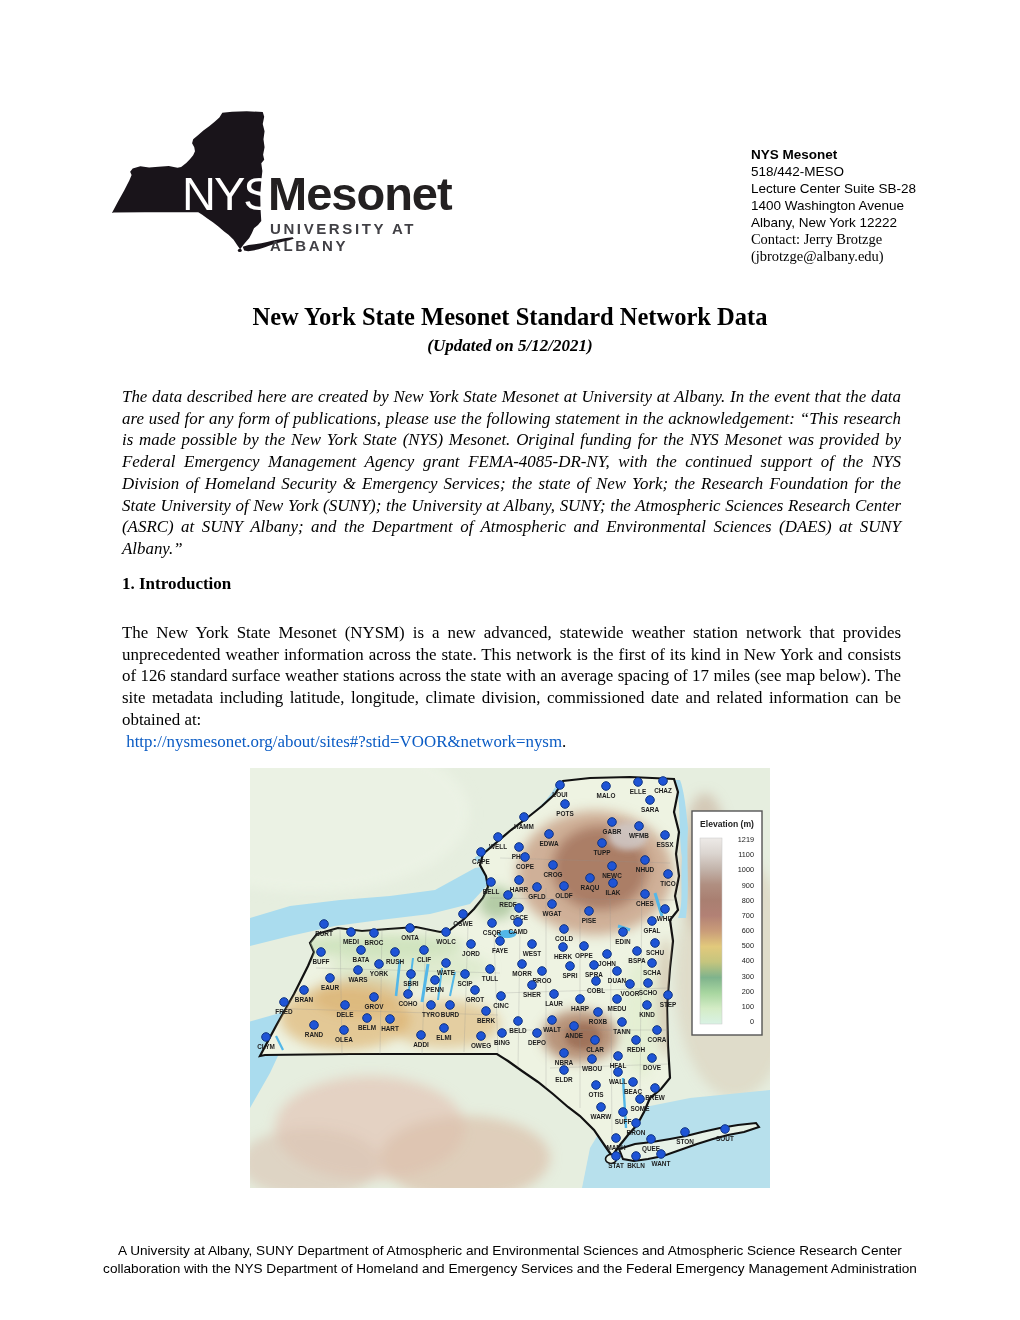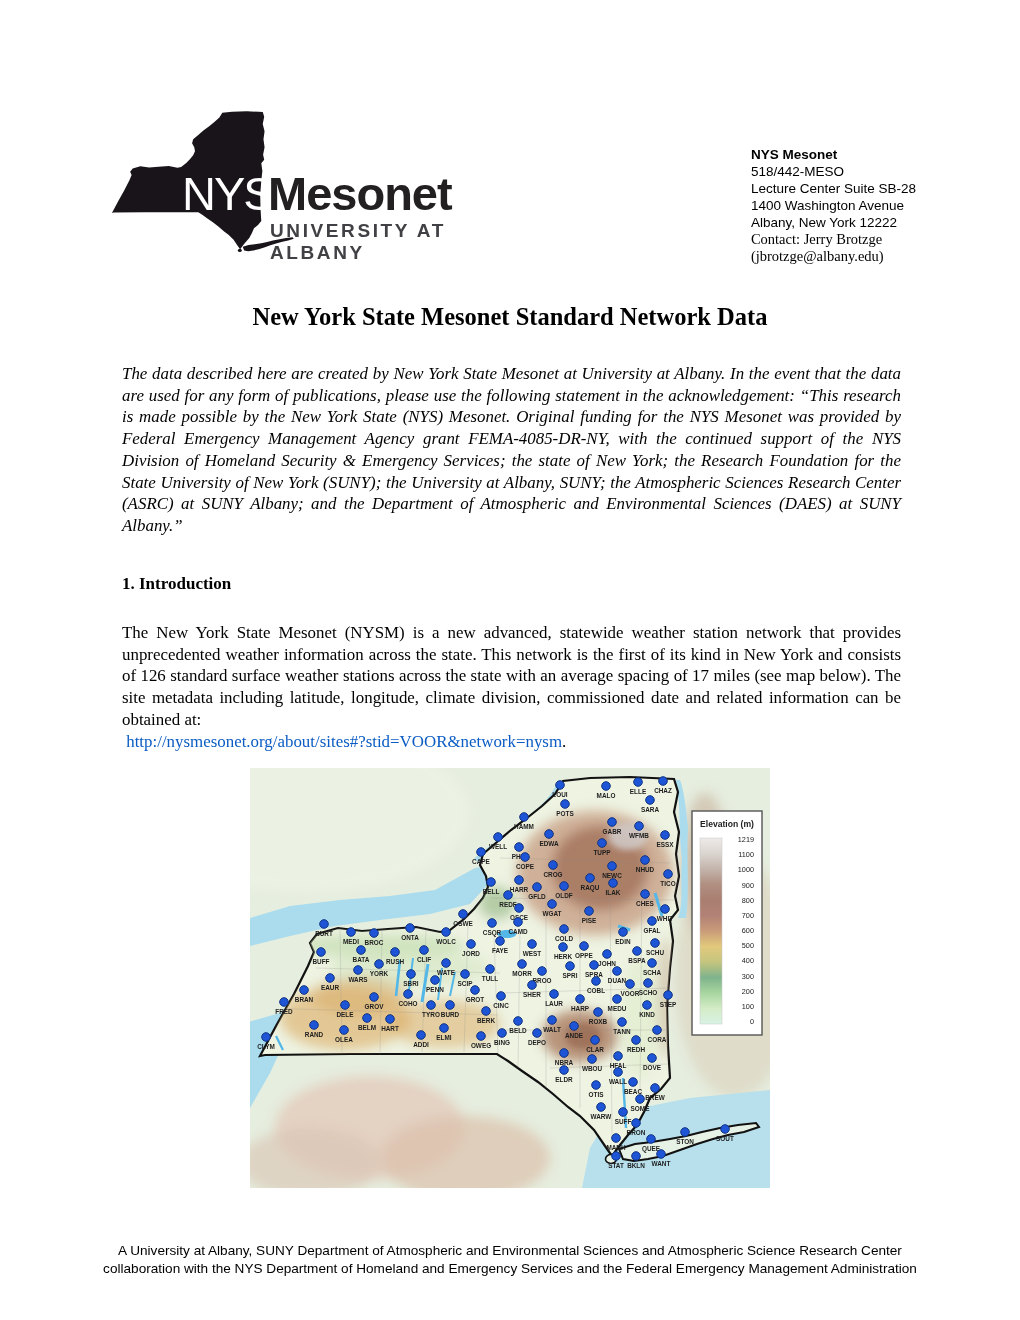--- a/index.html
+++ b/index.html
@@ -6,33 +6,33 @@
   .page{position:relative;width:1020px;height:1320px;background:#fff;overflow:hidden;
         font-family:"Liberation Serif", serif;color:#000;}
   
   .logo{position:absolute;left:108px;top:108px;width:340px;height:160px;}
   .logo svg{position:absolute;left:0;top:0;}
   .logo-nys{position:absolute;left:74px;top:58px;font-family:"Liberation Sans",sans-serif;
             font-weight:normal;font-size:47px;color:#ffffff;letter-spacing:-2px;}
   .logo-mesonet{position:absolute;left:160px;top:58px;font-family:"Liberation Sans",sans-serif;
             font-weight:bold;font-size:47px;color:#232021;letter-spacing:-1px;}
   .logo-univ{position:absolute;left:162px;top:112px;font-family:"Liberation Sans",sans-serif;
-            font-weight:bold;font-size:19px;color:#414045;letter-spacing:2.6px;}
+            font-weight:bold;font-size:15px;color:#414045;letter-spacing:2.6px;}
   
   .contact{position:absolute;top:146px;right:104px;text-align:left;line-height:17px;
            font-family:"Liberation Sans",sans-serif;font-size:13.5px;}
   .contact .b{font-weight:bold;}
   .contact .serif{font-family:"Liberation Serif",serif;font-size:14.5px;}
   
   .title-wrap{position:absolute;top:303px;left:0;width:1020px;text-align:center;}
   .doc-title{font-size:24.5px;font-weight:bold;}
   .doc-subtitle{font-size:17px;font-weight:bold;font-style:italic;margin-top:5px;}
   .para{position:absolute;left:122px;width:779px;font-size:16.9px;line-height:21.7px;
         text-align:justify;}
-  .ack{top:363px;font-style:italic;}
+  .ack{top:386px;font-style:italic;}
   .intro-h{position:absolute;left:122px;top:574px;font-size:17px;font-weight:bold;}
   .intro-p{top:622px;}
   a.doclink{color:#0b5cc4;cursor:pointer;}
   
   .map-wrap{position:absolute;left:250px;top:768px;width:520px;height:388px;}
   .station-dot{fill:#1e54d6;stroke:#10337f;stroke-width:1;}
   .station-label{font-family:"Liberation Sans",sans-serif;font-size:6.4px;font-weight:bold;
                  fill:#1d1d1d;text-anchor:middle;}
   .legend-title{font-family:"Liberation Sans",sans-serif;font-size:8.6px;font-weight:bold;
                 fill:#222;text-anchor:middle;}
@@ -84,20 +84,21 @@
     <div>518/442-MESO</div>
     <div>Lecture Center Suite SB-28</div>
     <div>1400 Washington Avenue</div>
     <div>Albany, New York 12222</div>
     <div class="serif">Contact: Jerry Brotzge</div>
     <div class="serif">(jbrotzge@albany.edu)</div>
   </div>
 
   <div class="title-wrap">
     <div class="doc-title">New York State Mesonet Standard Network Data</div>
+    <div class="doc-subtitle">(Updated on 5/12/2021)</div>
   </div>
 
   <div class="para ack">The data described here are created by New York State Mesonet at University at Albany. In the event that the data are used for any form of publications, please use the following statement in the acknowledgement: “This research is made possible by the New York State (NYS) Mesonet. Original funding for the NYS Mesonet was provided by Federal Emergency Management Agency grant FEMA-4085-DR-NY, with the continued support of the NYS Division of Homeland Security &amp; Emergency Services; the state of New York; the Research Foundation for the State University of New York (SUNY); the University at Albany, SUNY; the Atmospheric Sciences Research Center (ASRC) at SUNY Albany; and the Department of Atmospheric and Environmental Sciences (DAES) at SUNY Albany.”</div>
 
   <div class="intro-h">1. Introduction</div>
   <div class="para intro-p"><span>The New York State Mesonet (NYSM) is a new advanced, statewide weather station network that provides unprecedented weather information across the state. This network is the first of its kind in New York and consists of 126 standard surface weather stations across the state with an average spacing of 17 miles (see map below). The site metadata including latitude, longitude, climate division, commissioned date and related information can be obtained at:</span><br>&nbsp;<a class="doclink">http://nysmesonet.org/about/sites#?stid=VOOR&amp;network=nysm</a><span>.</span></div>
 
   <div class="map-wrap">
     <svg width="520" height="420" viewBox="0 0 520 420">
       <defs>

